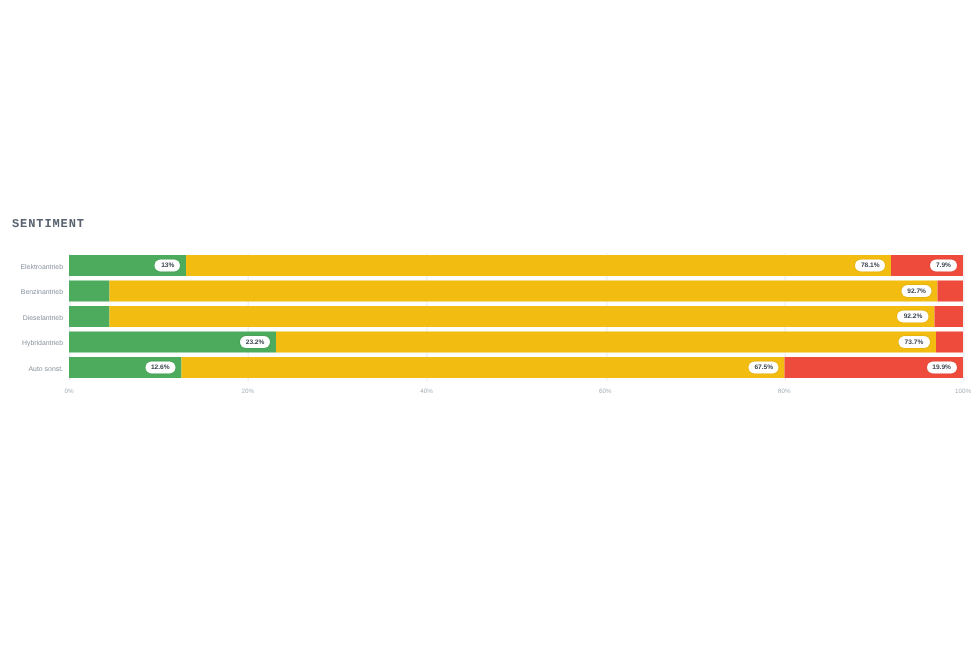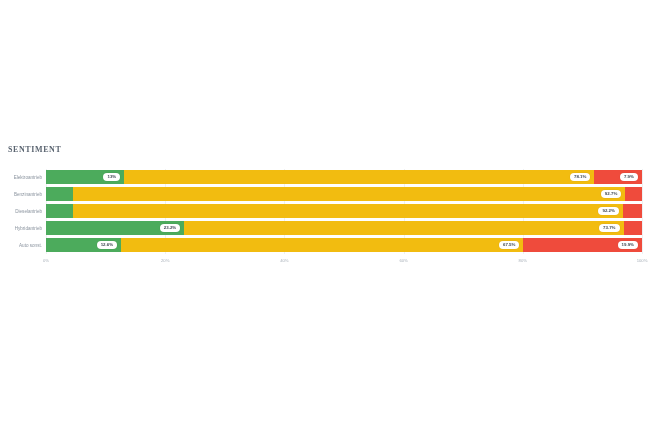--- a/index.html
+++ b/index.html
@@ -23,21 +23,21 @@
 
   
   .section-title {
     position: absolute;
     left: 8px;
     top: 145px;
     font-size: 8px;
     font-weight: bold;
     letter-spacing: 0.6px;
     color: #5a6470;
-    font-family: Liberation Serif, serif;
+    font-family: Liberation Mono, monospace;
   }
 
   
   .chart-card {
     position: absolute;
     left: 8px;
     top: 162px;
     width: 634px;
     height: 112px;
     background: #ffffff;

